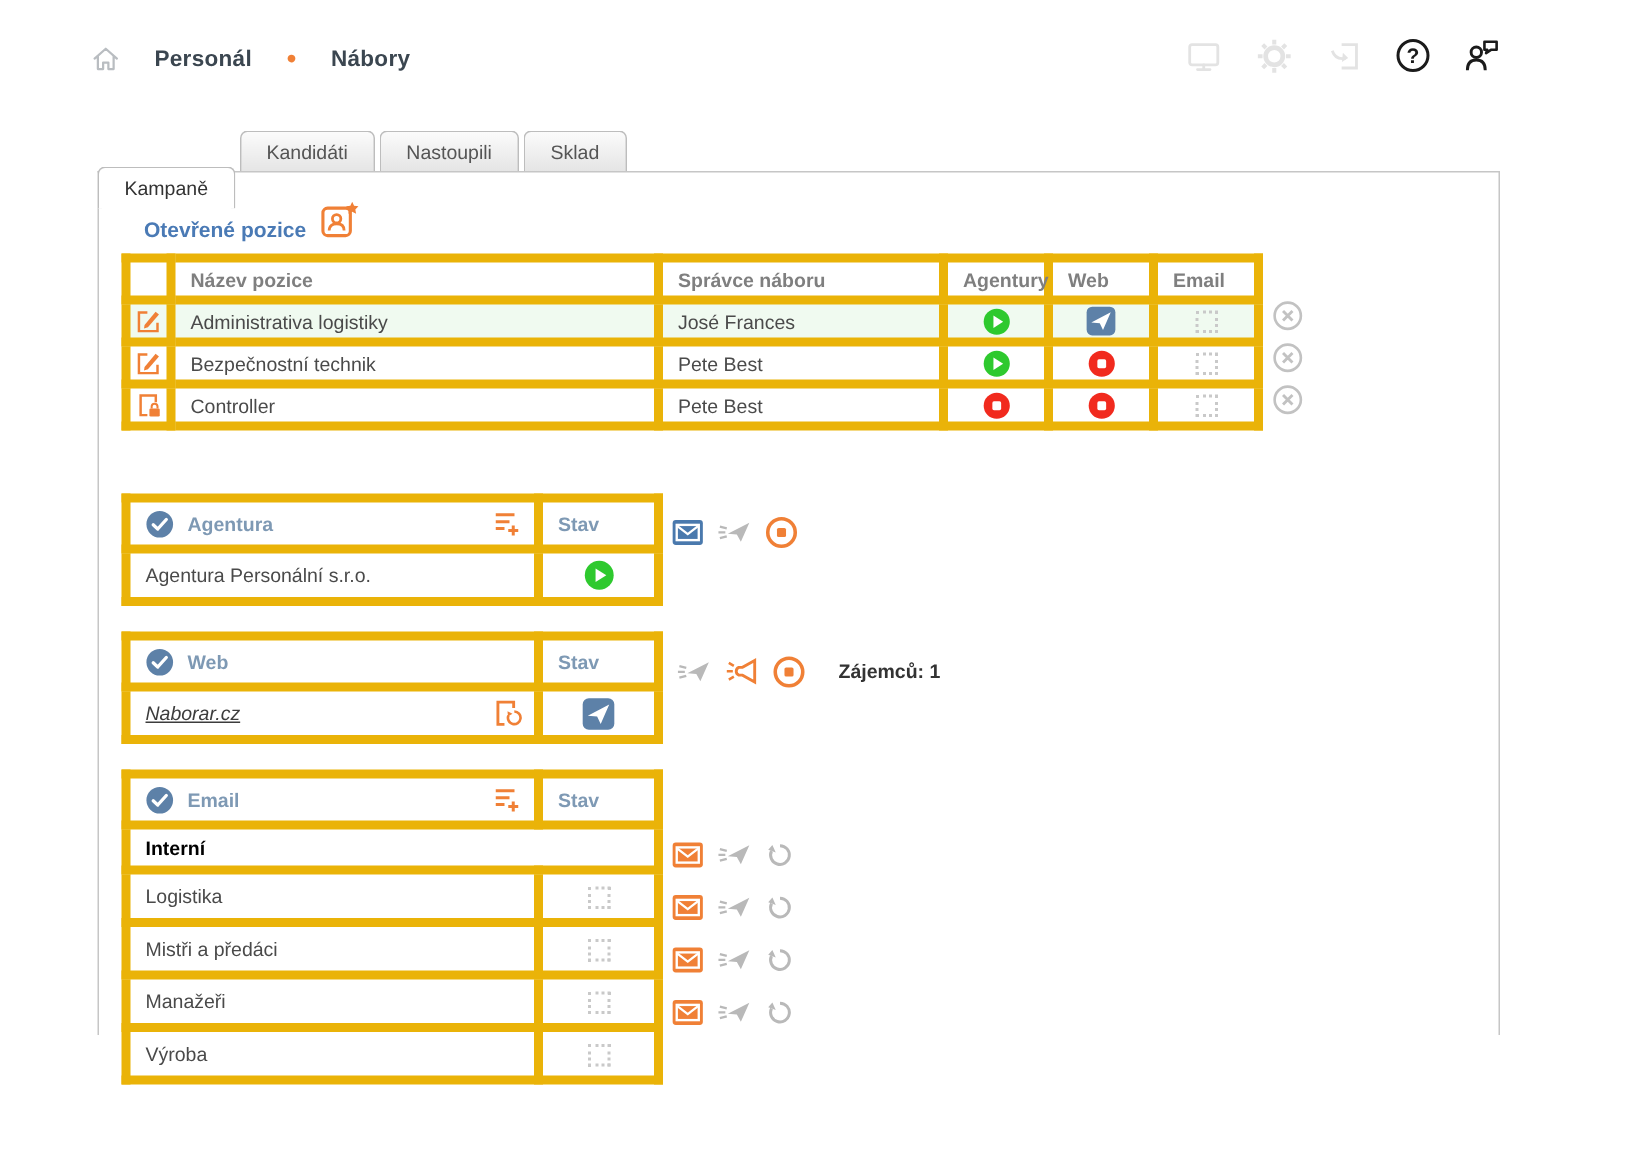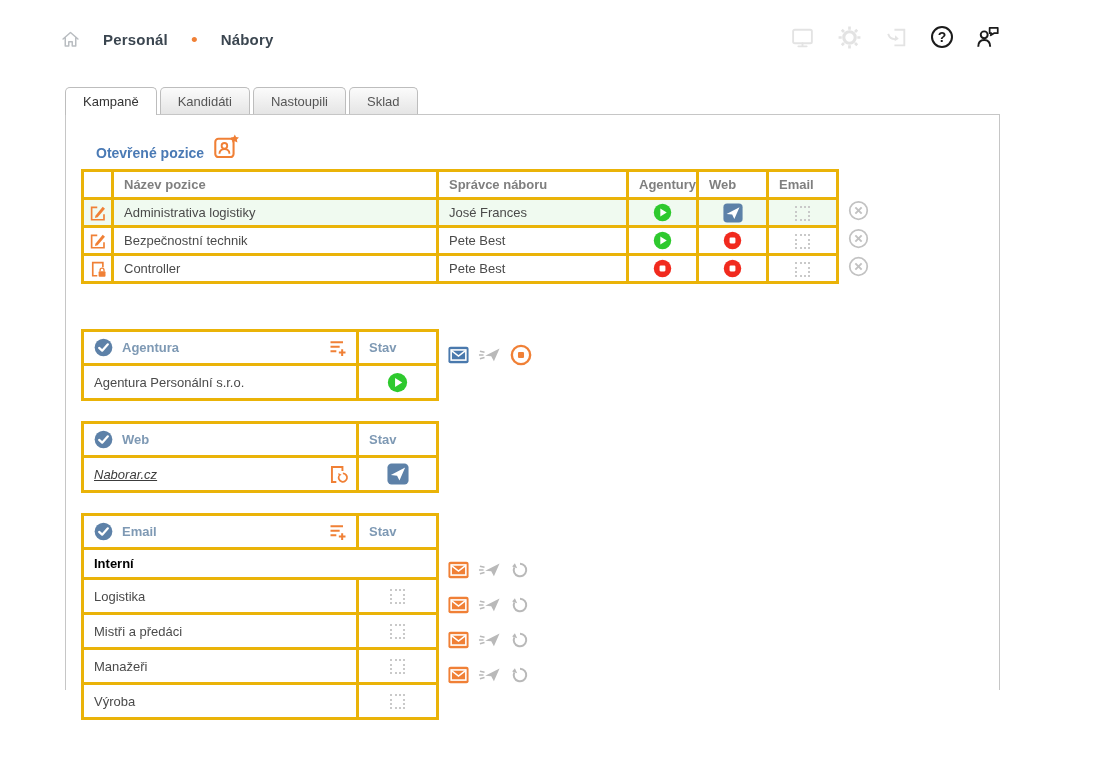--- a/index.html
+++ b/index.html
@@ -18,31 +18,31 @@
   .ic-dark  { color:#1b1b1b; }
   .help-badge { width:22px; height:22px; border:2.4px solid #1b1b1b; border-radius:50%;
      display:flex; align-items:center; justify-content:center;
      font-weight:bold; font-size:14px; color:#1b1b1b; }
 
   
   .tabs { position:absolute; left:65px; top:87px; display:flex; gap:3px; z-index:2; }
   .tab { height:27px; padding:0 17px; display:flex; align-items:center;
          border:1px solid #bdbdbd; border-bottom:none; border-radius:5px 5px 0 0;
          background:linear-gradient(#fbfbfb,#e5e5e5); color:#555; cursor:pointer; }
-  .tab.active { height:28px; background:#fff; color:#333; }
+  .tab.active { height:28px; background:#fff; color:#333;margin-top:24px; }
 
   
   .panel { position:absolute; left:65px; top:114px; width:935px; height:576px;
            background:#fff; border:1px solid #c6c6c6; border-bottom:none; z-index:1; }
   .panel-title { position:absolute; left:30px; top:19px; display:flex; align-items:flex-end; gap:9px; }
   .panel-title .t { color:#4a7ab5; font-weight:bold; font-size:14px; }
 
   
   table { border-collapse:collapse; table-layout:fixed; background:#fff; }
-  td, th { border:3px solid #eab308; font-size:13px; }
+  td, th { border:6px solid #eab308; font-size:13px; }
   .positions { position:absolute; left:15px; top:54px; width:755px; }
   .positions th { height:28px; text-align:left; padding-left:10px; color:#7f7f7f; font-weight:bold; }
   .positions td { height:28px; padding-left:10px; color:#4a4a4a; }
   .positions td.c { padding:0; text-align:center; vertical-align:middle; }
   tr.hl td { background:#f0faf0; }
   .ic-cell svg { display:block; margin:auto; }
 
   .sec { position:absolute; left:15px; width:355px;margin-top:26px; }
   .sec th { height:34px; padding:0 8px 0 10px; }
   .sec td { height:35px; padding-left:10px; color:#4a4a4a; }
@@ -338,20 +338,32 @@
                 <use href="#i-doc-refresh"></use>
               </svg>
         </div>
       </td>
       <td class="c"><svg class="u" width="22" height="22">
               <use href="#i-send-tile"></use>
             </svg></td>
     </tr>
   </tbody>
     </table>
+  <div class="side" style="left:385px; top:321px">
+    <svg class="u ic-gray" width="23" height="23">
+        <use href="#i-plane"></use>
+      </svg>
+    <svg class="u" width="23" height="23">
+        <use href="#i-announce"></use>
+      </svg>
+    <svg class="u" width="22" height="22">
+        <use href="#i-stop-ring"></use>
+      </svg>
+    <span class="applicants">Zájemců: 1</span>
+  </div>
 
   <table class="sec" style="top:372px">
     <colgroup>
         <col style="width:275px">
         <col style="width:80px">
       </colgroup>
     <tbody>
         <tr>
       <th>
         <div class="sec-head">

